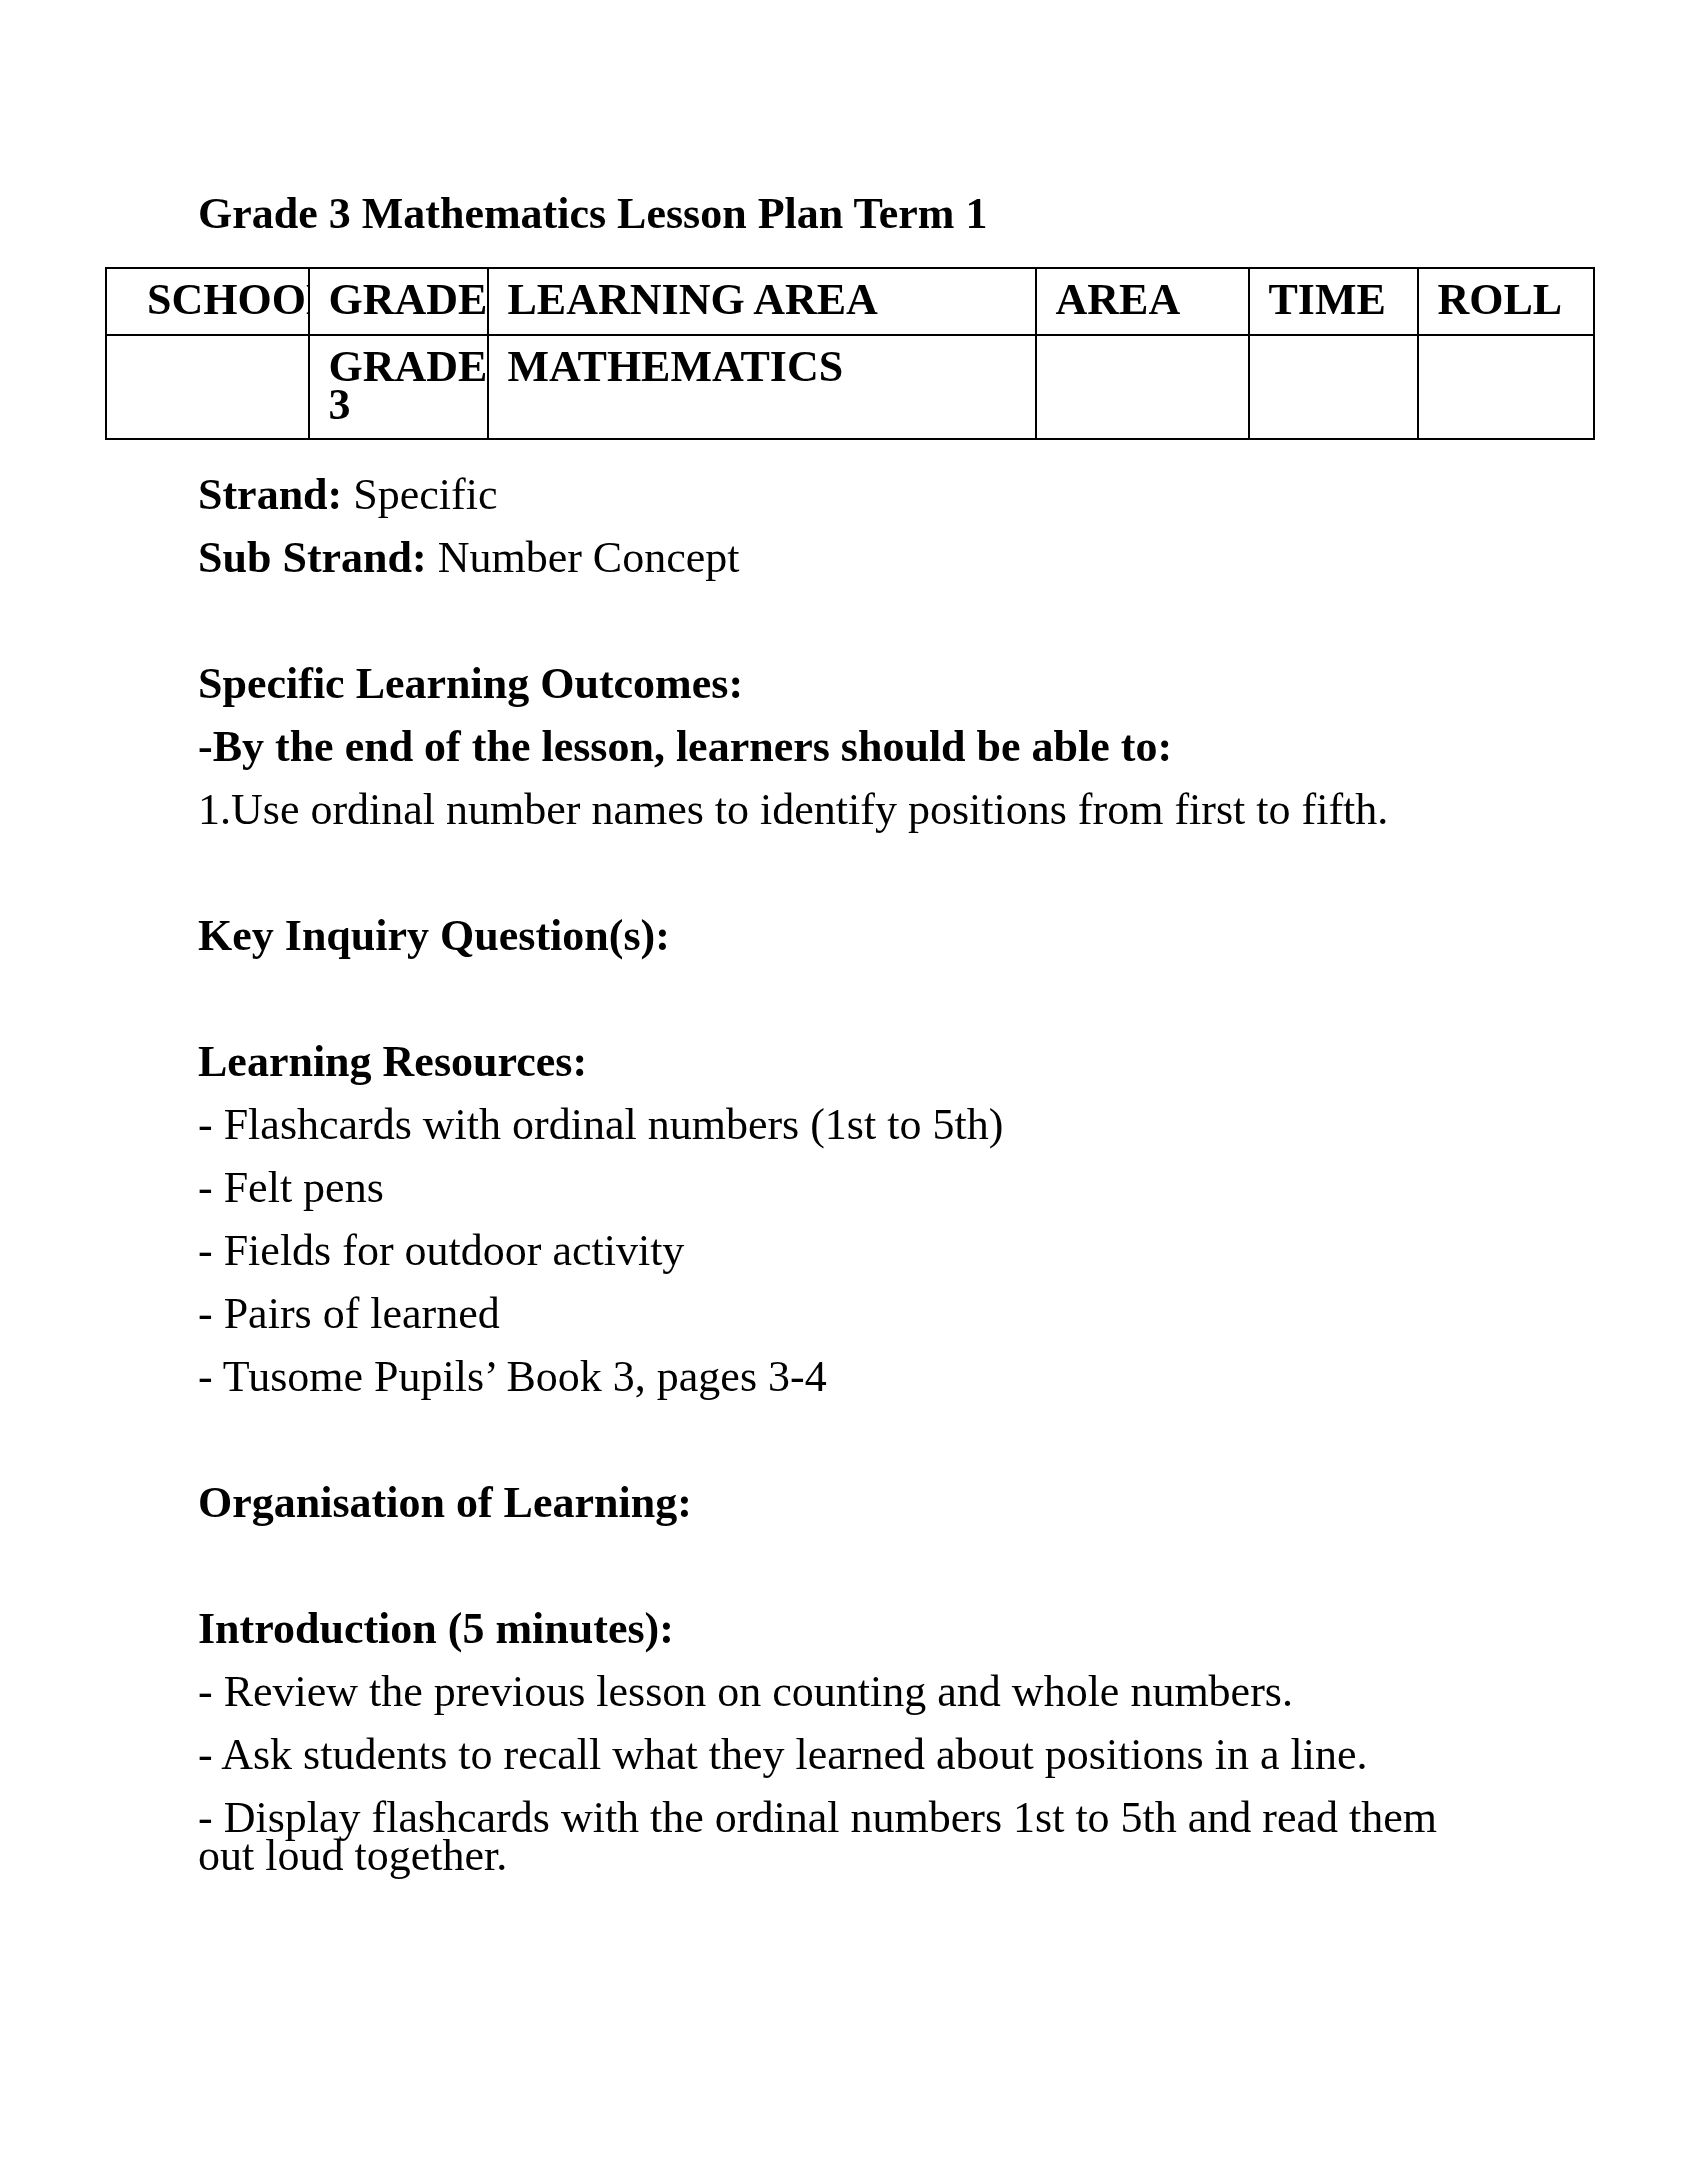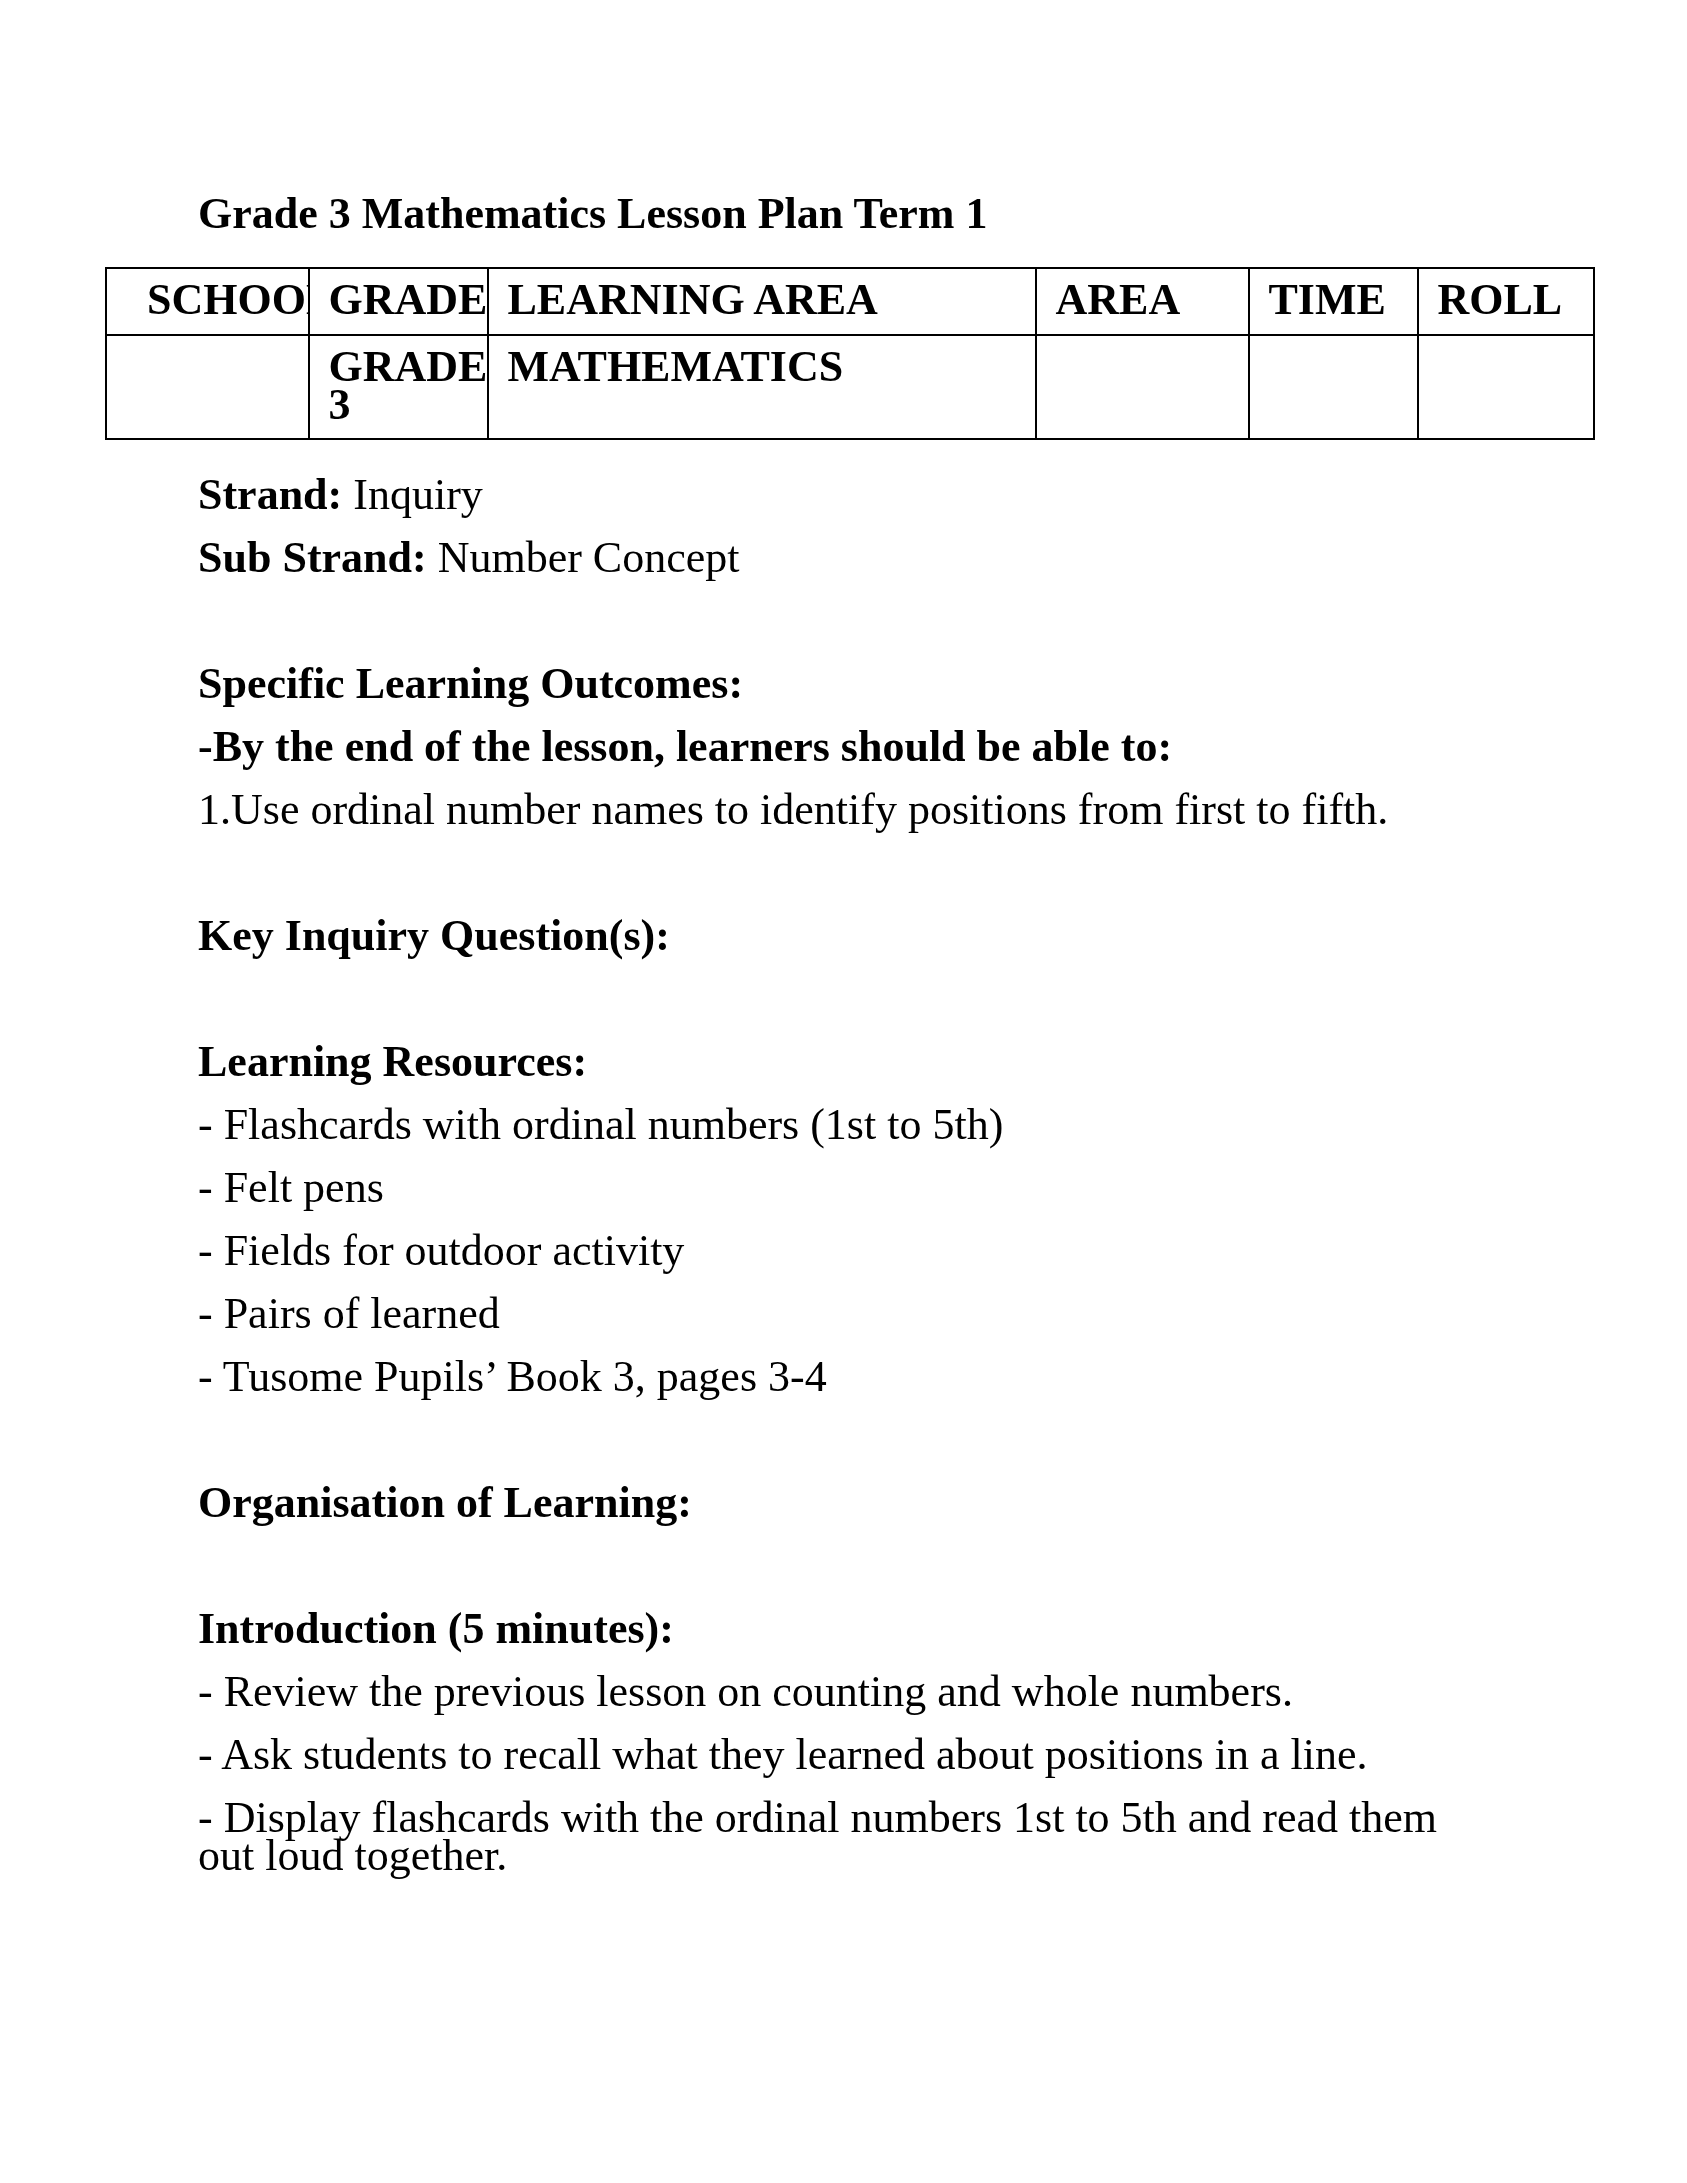--- a/index.html
+++ b/index.html
@@ -77,21 +77,21 @@
           <td></td>
           <td></td>
           <td></td>
         </tr>
       </tbody>
     </table>
 
     <div class="body-text">
 
 
-      <p class="para"><span class="bold">Strand:</span><span> Inquiry</span></p>
+      <p class="para"><span class="bold">Strand:</span><span> Specific</span></p>
 
       <p class="para"><span class="bold">Sub Strand:</span><span> Number Concept</span></p>
 
       <div class="blank-para"></div>
 
       <p class="para bold">Specific Learning Outcomes:</p>
       <p class="para bold">-By the end of the lesson, learners should be able to:</p>
       <p class="para">1.Use ordinal number names to identify positions from first to fifth.</p>
 
       <div class="blank-para"></div>

